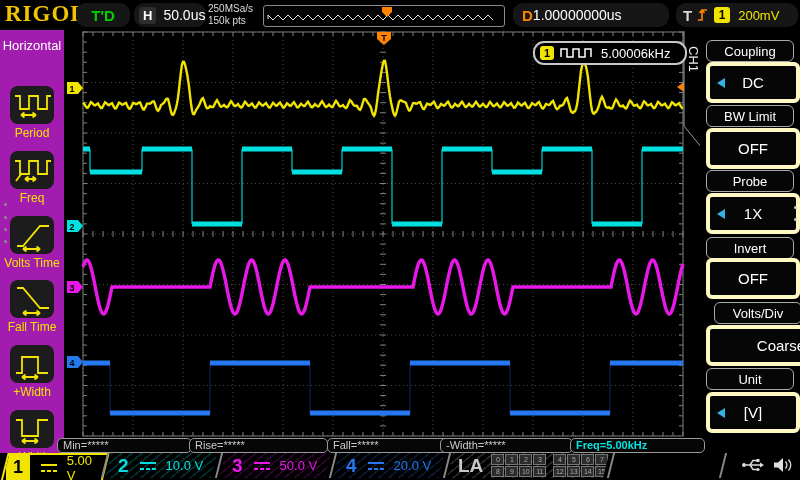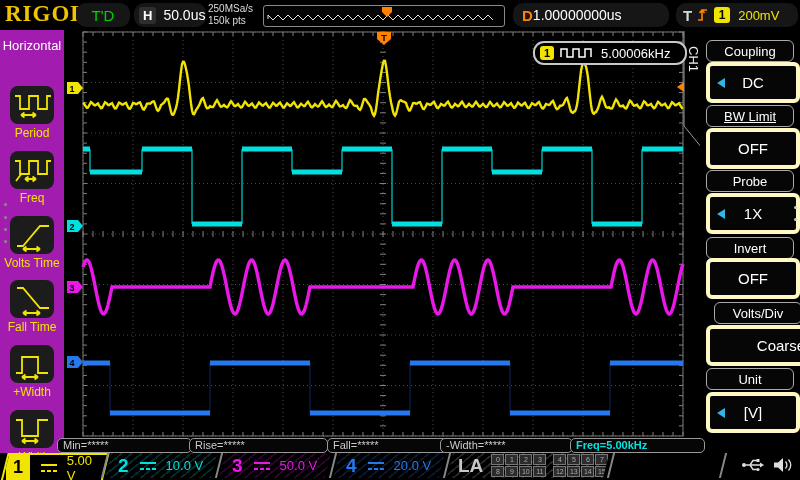--- a/index.html
+++ b/index.html
@@ -4,21 +4,21 @@
 <style>
   html,body{margin:0;padding:0;background:#000;}
   #scope{position:relative;width:800px;height:480px;background:#000;overflow:hidden;
          font-family:"Liberation Sans","DejaVu Sans",sans-serif;}
   
   .header{position:absolute;left:0;top:0;width:800px;height:30px;background:#000;z-index:6;}
   .brand{position:absolute;left:5px;top:1px;font-family:"Liberation Serif","DejaVu Serif",serif;
          font-weight:bold;font-size:23px;color:#f0c400;letter-spacing:1px;}
   .hbox{position:absolute;top:3px;height:24px;background:#161616;border-radius:10px;
         display:flex;align-items:center;}
-  .td-box{left:76px;width:54px;justify-content:center;color:#00d400;font-weight:normal;font-size:15px;}
+  .td-box{left:76px;width:54px;justify-content:center;color:#00d400;font-weight:bold;font-size:15px;}
   .h-box{left:134px;width:72px;}
   .h-badge{background:#2e2e2e;border-radius:3px;color:#fff;font-weight:bold;font-size:13px;
            padding:1px 4px;margin-left:5px;}
   .h-val{color:#fff;font-size:14px;margin-left:7px;}
   .rate{position:absolute;left:208px;top:3px;color:#ddd;font-size:10px;line-height:12px;}
   .strip{position:absolute;left:263px;top:5px;width:240px;height:20px;border:1px solid #8a8a8a;
          border-radius:3px;background:#020202;}
   .d-box{left:513px;width:156px;}
   .d-lab{color:#ff8200;font-weight:bold;font-size:15px;margin-left:9px;}
   .d-val{color:#fff;font-size:14px;}
@@ -565,21 +565,21 @@
   </div>
   <div class="ch-tab">CH1</div>
 
   <div class="right-menu">
     <div id="rm-list">
         <div class="rm-label" style="top: 10px;">Coupling</div>
         <div class="rm-value" style="top: 32px;">
           <div class="rm-arrow"></div>
           <div>DC</div>
         </div>
-        <div class="rm-label" style="top: 75px; text-decoration: underline;">BW Limit</div>
+        <div class="rm-label" style="top: 75px;">BW Limit</div>
         <div class="rm-value" style="top: 98px;">
           <div>OFF</div>
         </div>
         <div class="rm-label" style="top: 140px;">Probe</div>
         <div class="rm-value" style="top: 163px;">
           <div class="rm-arrow"></div>
           <div>1X</div>
         </div>
         <div class="rm-label" style="top: 207px;">Invert</div>
         <div class="rm-value" style="top: 228px;">

